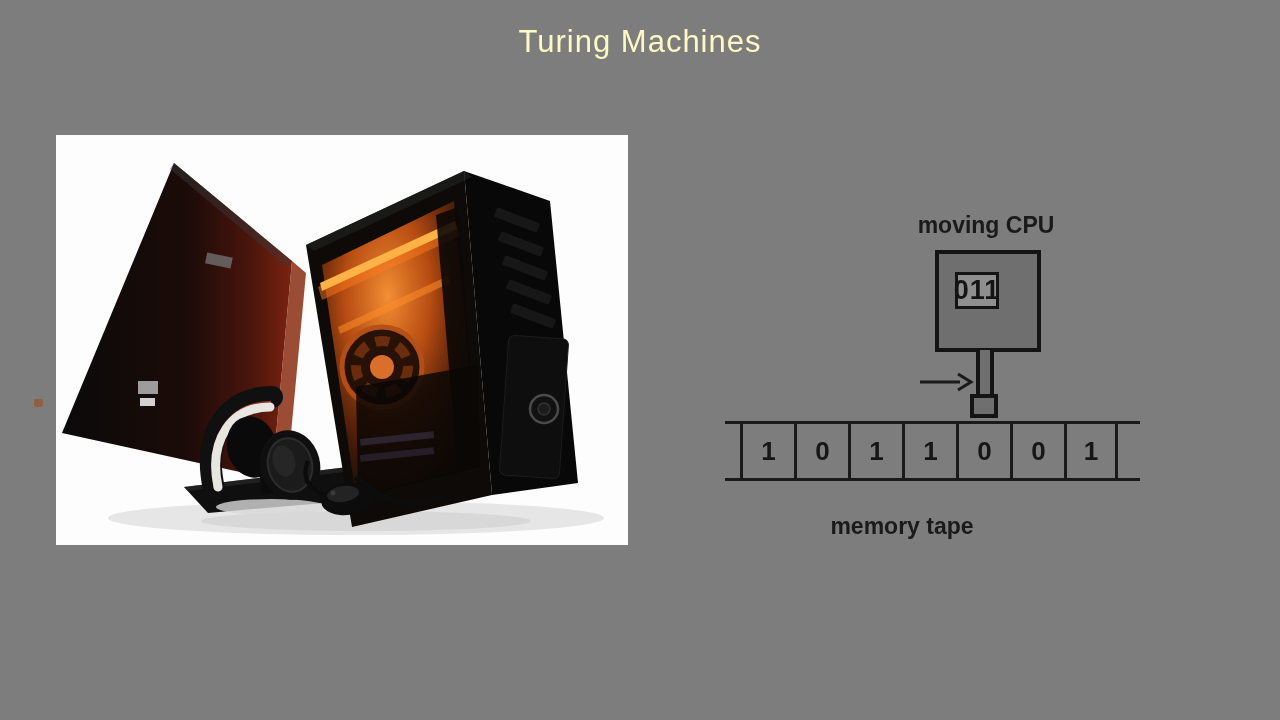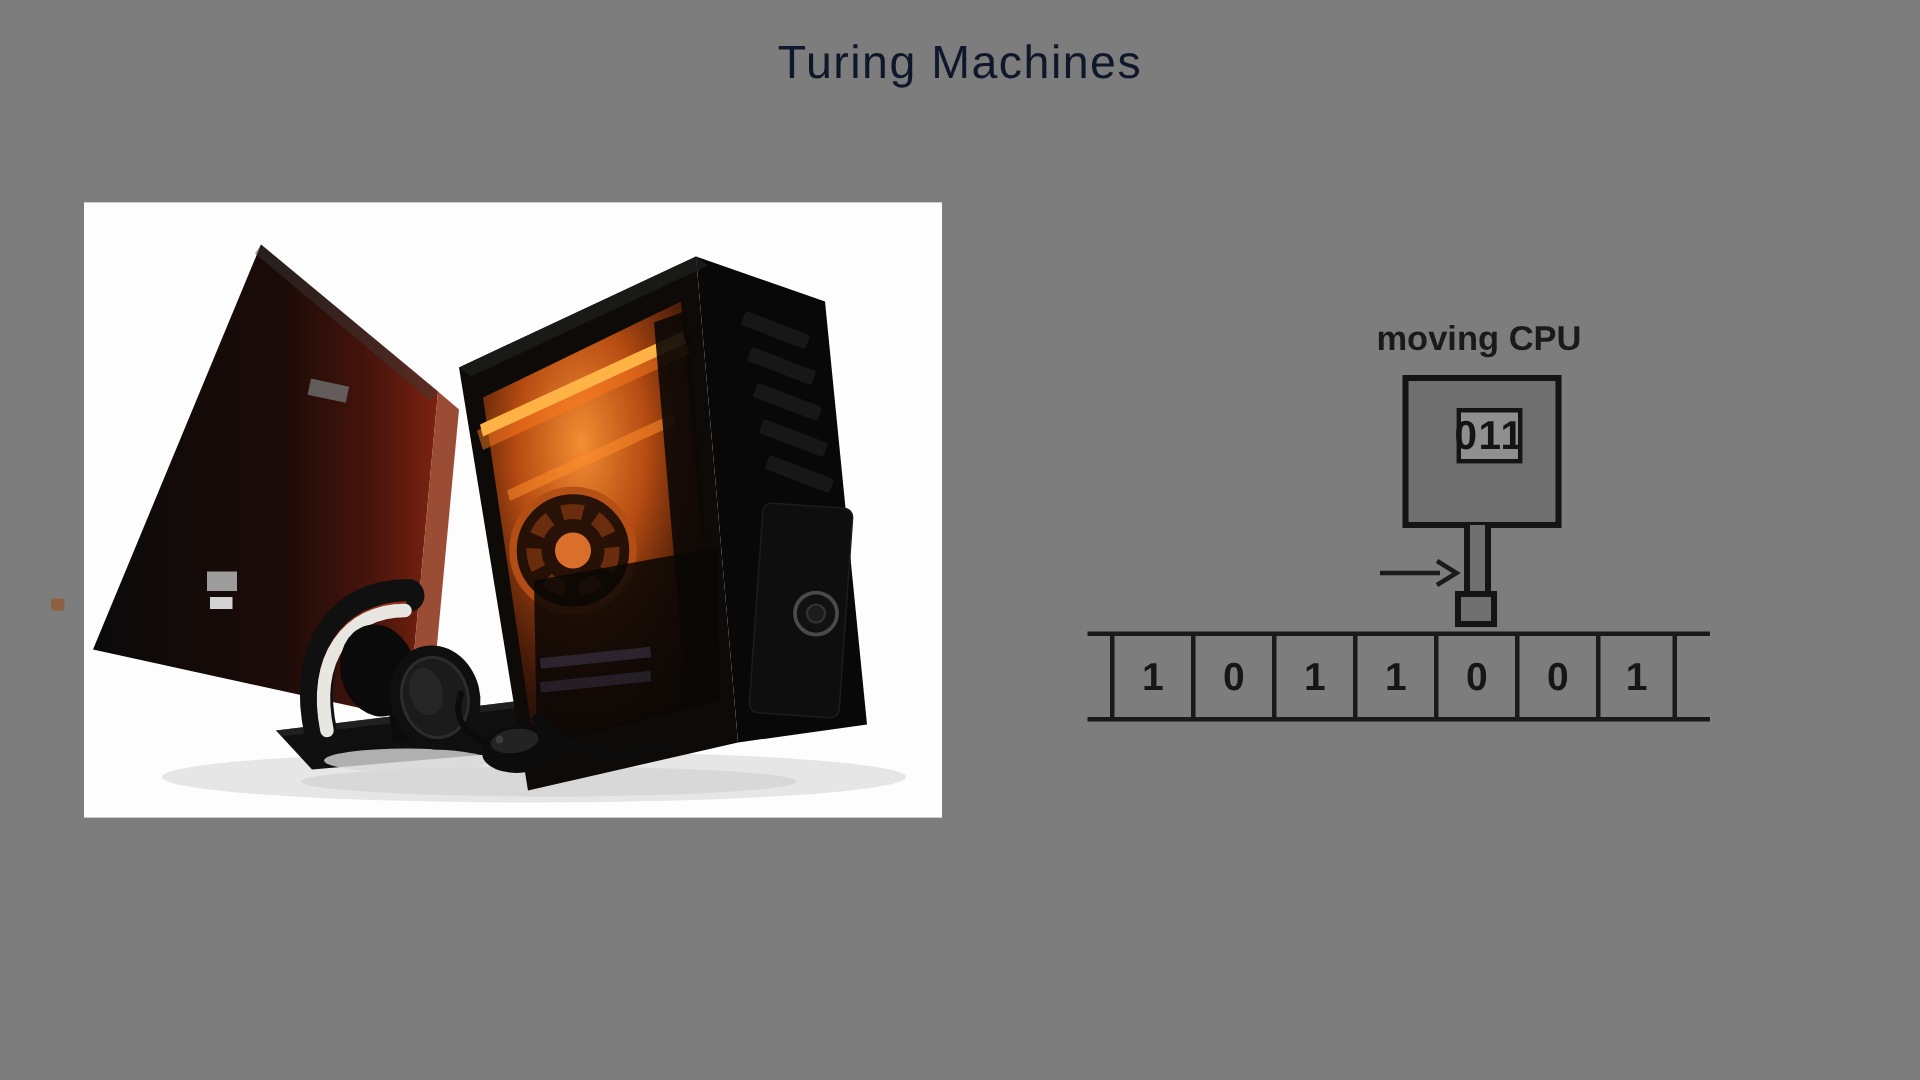--- a/index.html
+++ b/index.html
@@ -4,21 +4,21 @@
 <style>
   html,body{margin:0;padding:0;background:#7d7d7d;}
   .slide{
     position:relative;width:1280px;height:720px;overflow:hidden;
     background:#7d7d7d;
     font-family:"Liberation Sans","DejaVu Sans",sans-serif;
   }
   .title{
     position:absolute;left:0;top:24px;width:1280px;
     text-align:center;font-size:31px;font-weight:400;
-    letter-spacing:1px;color:#0f172a;
+    letter-spacing:1px;color:#fef9c3;
   }
   .stray-mark{
     position:absolute;left:34px;top:399px;width:9px;height:8px;
     background:#96562f;border-radius:2px;opacity:.75;
   }
   .photo{
     position:absolute;left:56px;top:135px;width:572px;height:410px;
     background:#fdfdfd;
   }
   .diagram{position:absolute;left:0;top:0;width:1280px;height:720px;pointer-events:none;}
@@ -27,21 +27,21 @@
   .rw-label{left:700px;top:370px;width:212px;text-align:right;font-size:22px;}
   .tape-label{left:802px;top:513px;width:200px;text-align:center;font-size:23px;}
   .cpu-box{
     position:absolute;left:935px;top:250px;width:106px;height:102px;
     box-sizing:border-box;border:4px solid #141414;background:#6f6f6f;
   }
   .cpu-display{
     position:absolute;left:955px;top:272px;width:44px;height:37px;
     box-sizing:border-box;border:3px solid #141414;background:#8f8f8f;
     display:flex;align-items:center;justify-content:center;
-    font-weight:bold;font-size:27px;letter-spacing:1px;color:#141414;margin-left:16px;
+    font-weight:bold;font-size:27px;letter-spacing:1px;color:#141414;
   }
   .connector{
     position:absolute;left:976px;top:350px;width:18px;height:46px;
     box-sizing:border-box;background:#6f6f6f;
     border-left:4px solid #141414;border-right:4px solid #141414;
   }
   .head{
     position:absolute;left:970px;top:394px;width:28px;height:24px;
     box-sizing:border-box;border:4px solid #141414;background:#6f6f6f;
   }
@@ -177,15 +177,16 @@
           <div class="tape-cell">1</div>
           <div class="tape-cell">0</div>
           <div class="tape-cell">1</div>
           <div class="tape-cell">1</div>
           <div class="tape-cell">0</div>
           <div class="tape-cell">0</div>
           <div class="tape-cell">1</div>
         </div>
     </div>
 
+    <div class="dg-label tape-label">memory tape</div>
   </div>
 
 </div>
 
 </body></html>

